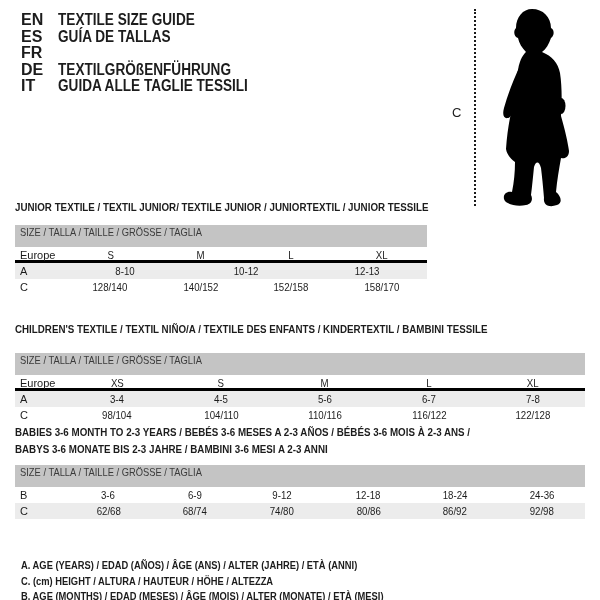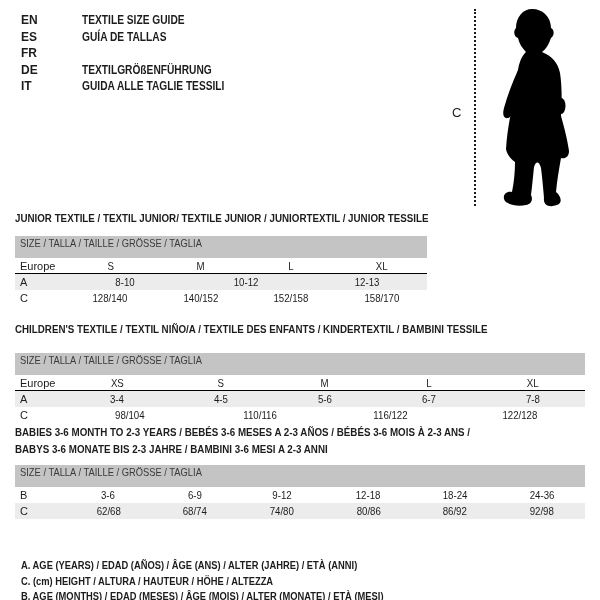--- a/index.html
+++ b/index.html
@@ -5,43 +5,43 @@
   html,body{margin:0;padding:0;}
   body{width:600px;height:600px;background:#ffffff;position:relative;overflow:hidden;
        font-family:"Liberation Sans","DejaVu Sans",sans-serif;color:#1c1c1c;}
   .abs{position:absolute;}
   
   .cx{display:inline-block;transform:scaleX(0.85);transform-origin:0 50%;white-space:nowrap;}
   .cxc{display:inline-block;transform:scaleX(0.88);transform-origin:50% 50%;white-space:nowrap;}
 
   
   #lang-list{left:21px;top:12px;}
-  .lang-row{display:flex;font-weight:bold;font-size:12px;line-height:16.5px;gap:24px;}
+  .lang-row{display:flex;font-weight:bold;font-size:16px;line-height:16.5px;}
   .lang-code{width:37px;flex:0 0 37px;}
 
   
   #dim-line{left:474px;top:9px;height:197px;width:0;border-left:2px dotted #1a1a1a;}
   #dim-label{left:452px;top:106px;font-size:13px;line-height:14px;}
   #baby{left:499px;top:6px;}
 
   
   .tbl-sec{left:15px;}
-  #tbl-junior{top:211px;width:412px;}
+  #tbl-junior{top:200px;width:412px;}
   #tbl-children{top:322px;width:570px;}
   #tbl-babies{top:424px;width:570px;}
   .tbl-title{font-weight:bold;font-size:11.5px;line-height:14px;white-space:nowrap;}
   #tbl-babies .tbl-title{line-height:17px;}
   #tbl-junior .tbl-grid{margin-top:11px;}
   #tbl-children .tbl-grid{margin-top:17px;}
   #tbl-babies .tbl-grid{margin-top:7px;}
   .thead{height:22px;line-height:15px;background:#c4c4c4;color:#3a3a3a;
          font-size:11px;padding-left:5px;box-sizing:border-box;}
   .trow{display:flex;height:16px;line-height:16px;font-size:11px;box-sizing:border-box;}
   .trow.alt{background:#ececec;}
-  .trow.bordered{border-bottom:1px solid #000000;}
+  .trow.bordered{border-bottom:3px solid #000000;}
   .row-label{flex:0 0 50px;padding-left:5px;box-sizing:border-box;}
   .row-cell{flex:1 1 0;text-align:center;}
 
   
   #footnotes{left:21px;top:534px;margin-top:24px;}
   .fn-line{font-weight:bold;font-size:11px;line-height:15.5px;white-space:nowrap;}
 </style>
 </head>
 <body>
 
@@ -151,20 +151,21 @@
         <div class="row-label">A</div>
         <div class="row-cell"><span class="cxc">3-4</span></div>
         <div class="row-cell"><span class="cxc">4-5</span></div>
         <div class="row-cell"><span class="cxc">5-6</span></div>
         <div class="row-cell"><span class="cxc">6-7</span></div>
         <div class="row-cell"><span class="cxc">7-8</span></div>
       </div>
       <div class="trow">
         <div class="row-label">C</div>
         <div class="row-cell"><span class="cxc">98/104</span></div>
+        <div class="row-cell"><span class="cxc">104/110</span></div>
         <div class="row-cell"><span class="cxc">110/116</span></div>
         <div class="row-cell"><span class="cxc">116/122</span></div>
         <div class="row-cell"><span class="cxc">122/128</span></div>
       </div>
     </div>
   </div>
 <div id="tbl-babies" class="abs tbl-sec">
     <div class="tbl-title-wrap">
       <div class="tbl-title"><span class="cx">BABIES 3-6 MONTH TO 2-3 YEARS / BEBÉS 3-6 MESES A 2-3 AÑOS / BÉBÉS 3-6 MOIS À 2-3 ANS /</span></div>
       <div class="tbl-title"><span class="cx">BABYS 3-6 MONATE BIS 2-3 JAHRE / BAMBINI 3-6 MESI A 2-3 ANNI</span></div>

